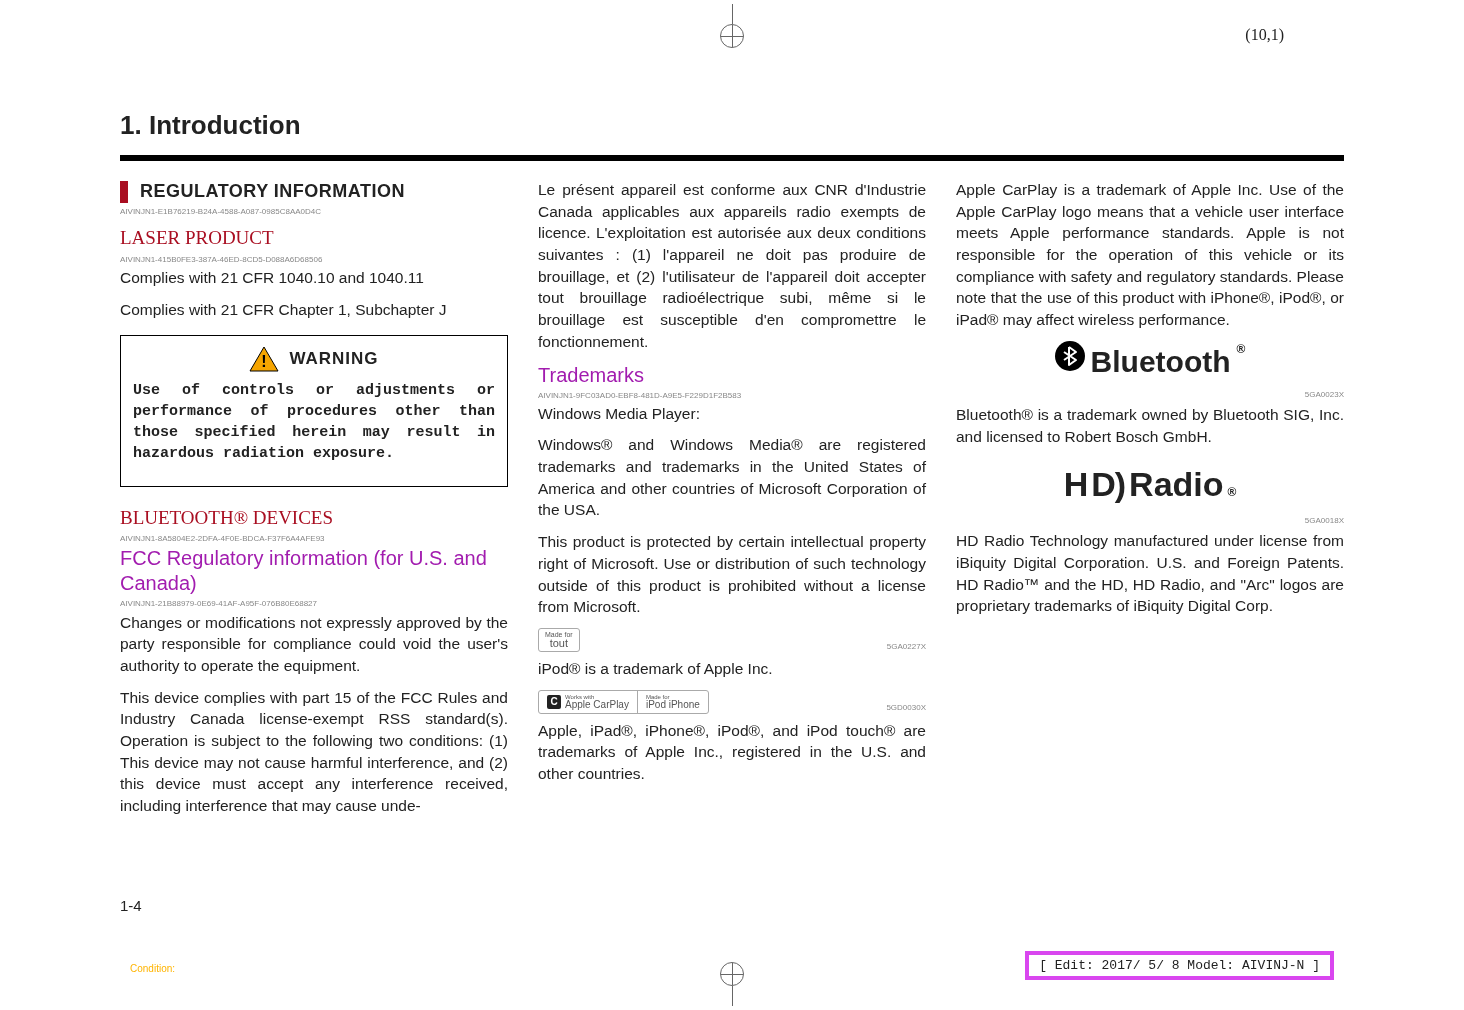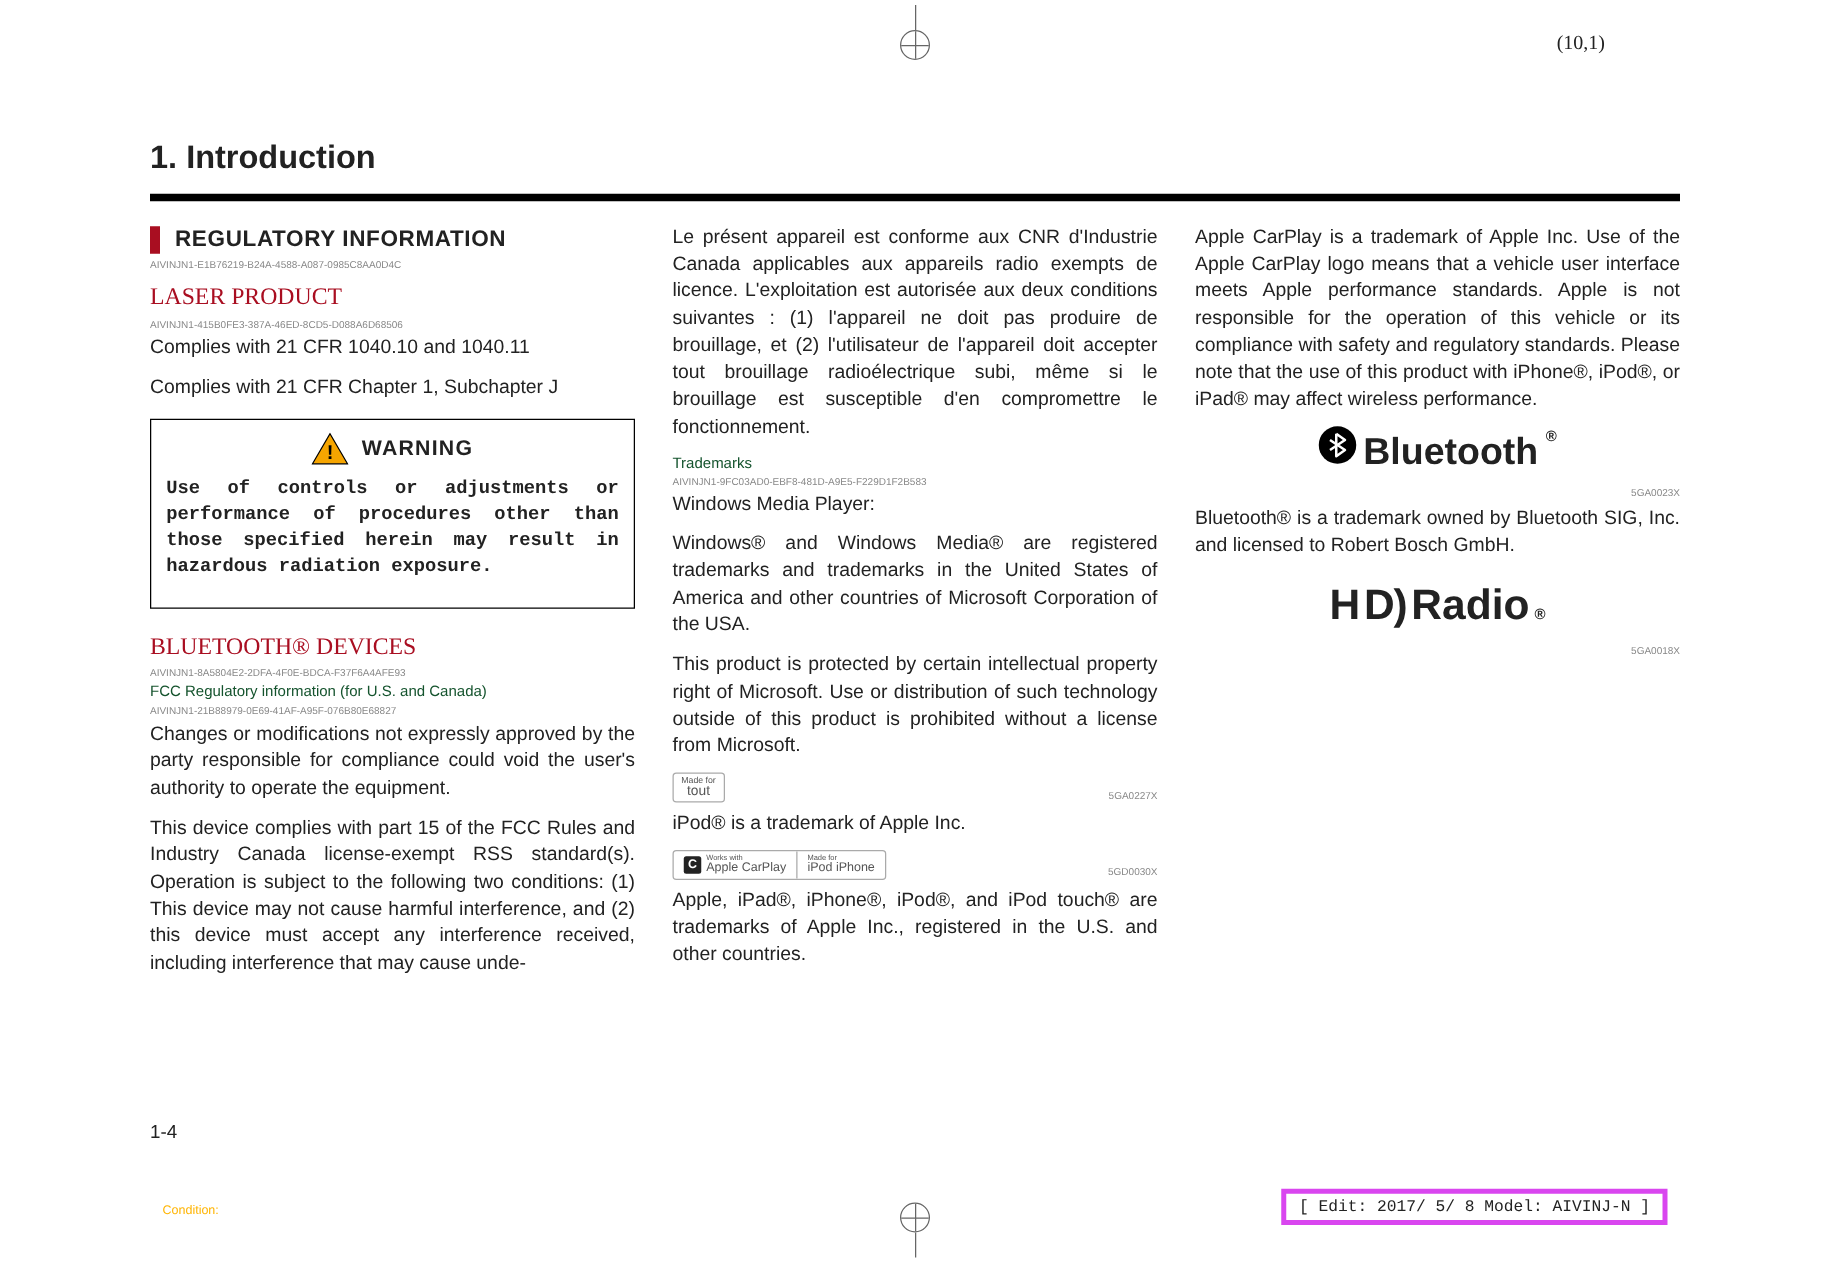--- a/index.html
+++ b/index.html
@@ -88,22 +88,22 @@
   }
 
   .section-head {
     color: #a90e21;
     font-size: 19px;
     margin-top: 8px;
     margin-bottom: 2px;
     font-family: Liberation Serif, serif;
   }
   .subhead {
-    color: #14532d;
-    font-size: 12px;
+    color: #a21caf;
+    font-size: 20px;
     line-height: 1.25;
     margin-bottom: 2px;
   }
 
   .warning-box {
     border: 1px solid #000;
     padding: 10px 12px 12px;
     margin: 14px 0 18px;
   }
   .warning-title {
@@ -300,20 +300,21 @@
 
       <div class="badge-row" style="margin-top:14px;">
         <div class="hd-logo">
           <span class="hd">H</span>
             <span class="hd">D)</span>
           <span>Radio</span>
             <span class="r">®</span>
         </div>
       </div>
       <div class="img-code">5GA0018X</div>
+      <p>HD Radio Technology manufactured under license from iBiquity Digital Corporation. U.S. and Foreign Patents. HD Radio™ and the HD, HD Radio, and "Arc" logos are proprietary trademarks of iBiquity Digital Corp.</p>
     </div>
 
   </div>
 
   <div class="page-num">1-4</div>
 </div>
 
 <div class="condition">Condition:</div>
 <div class="edit-stamp">[ Edit: 2017/ 5/ 8   Model:  AIVINJ-N ]</div>
 

